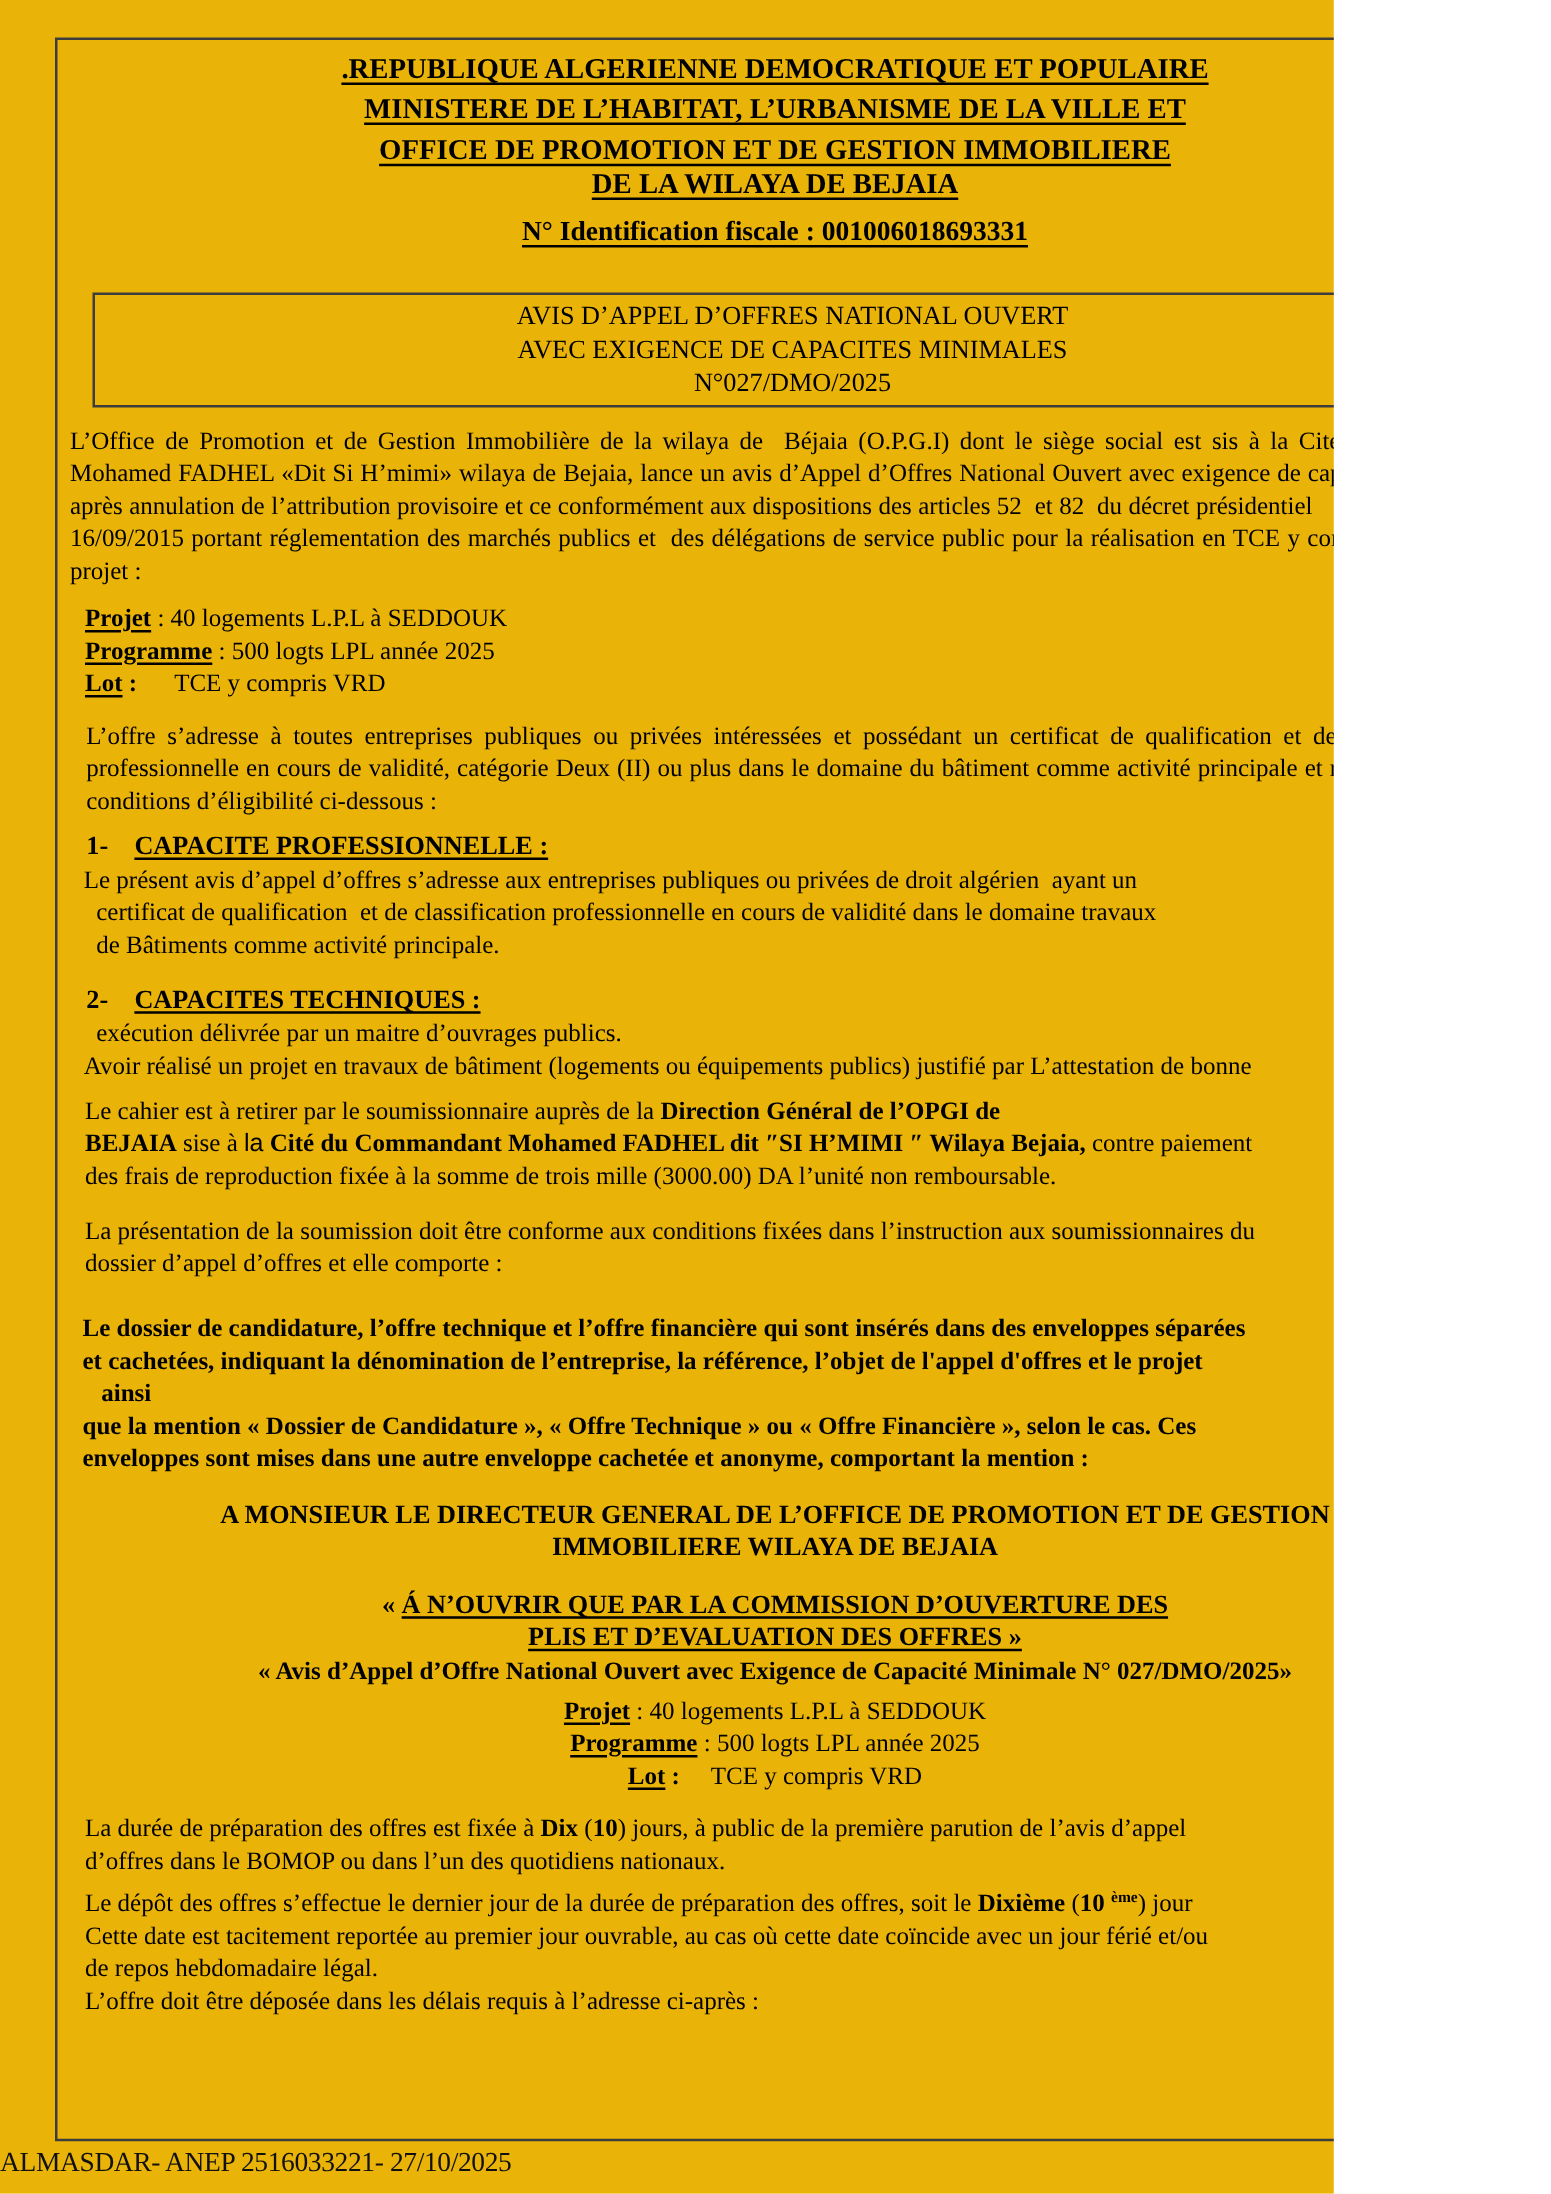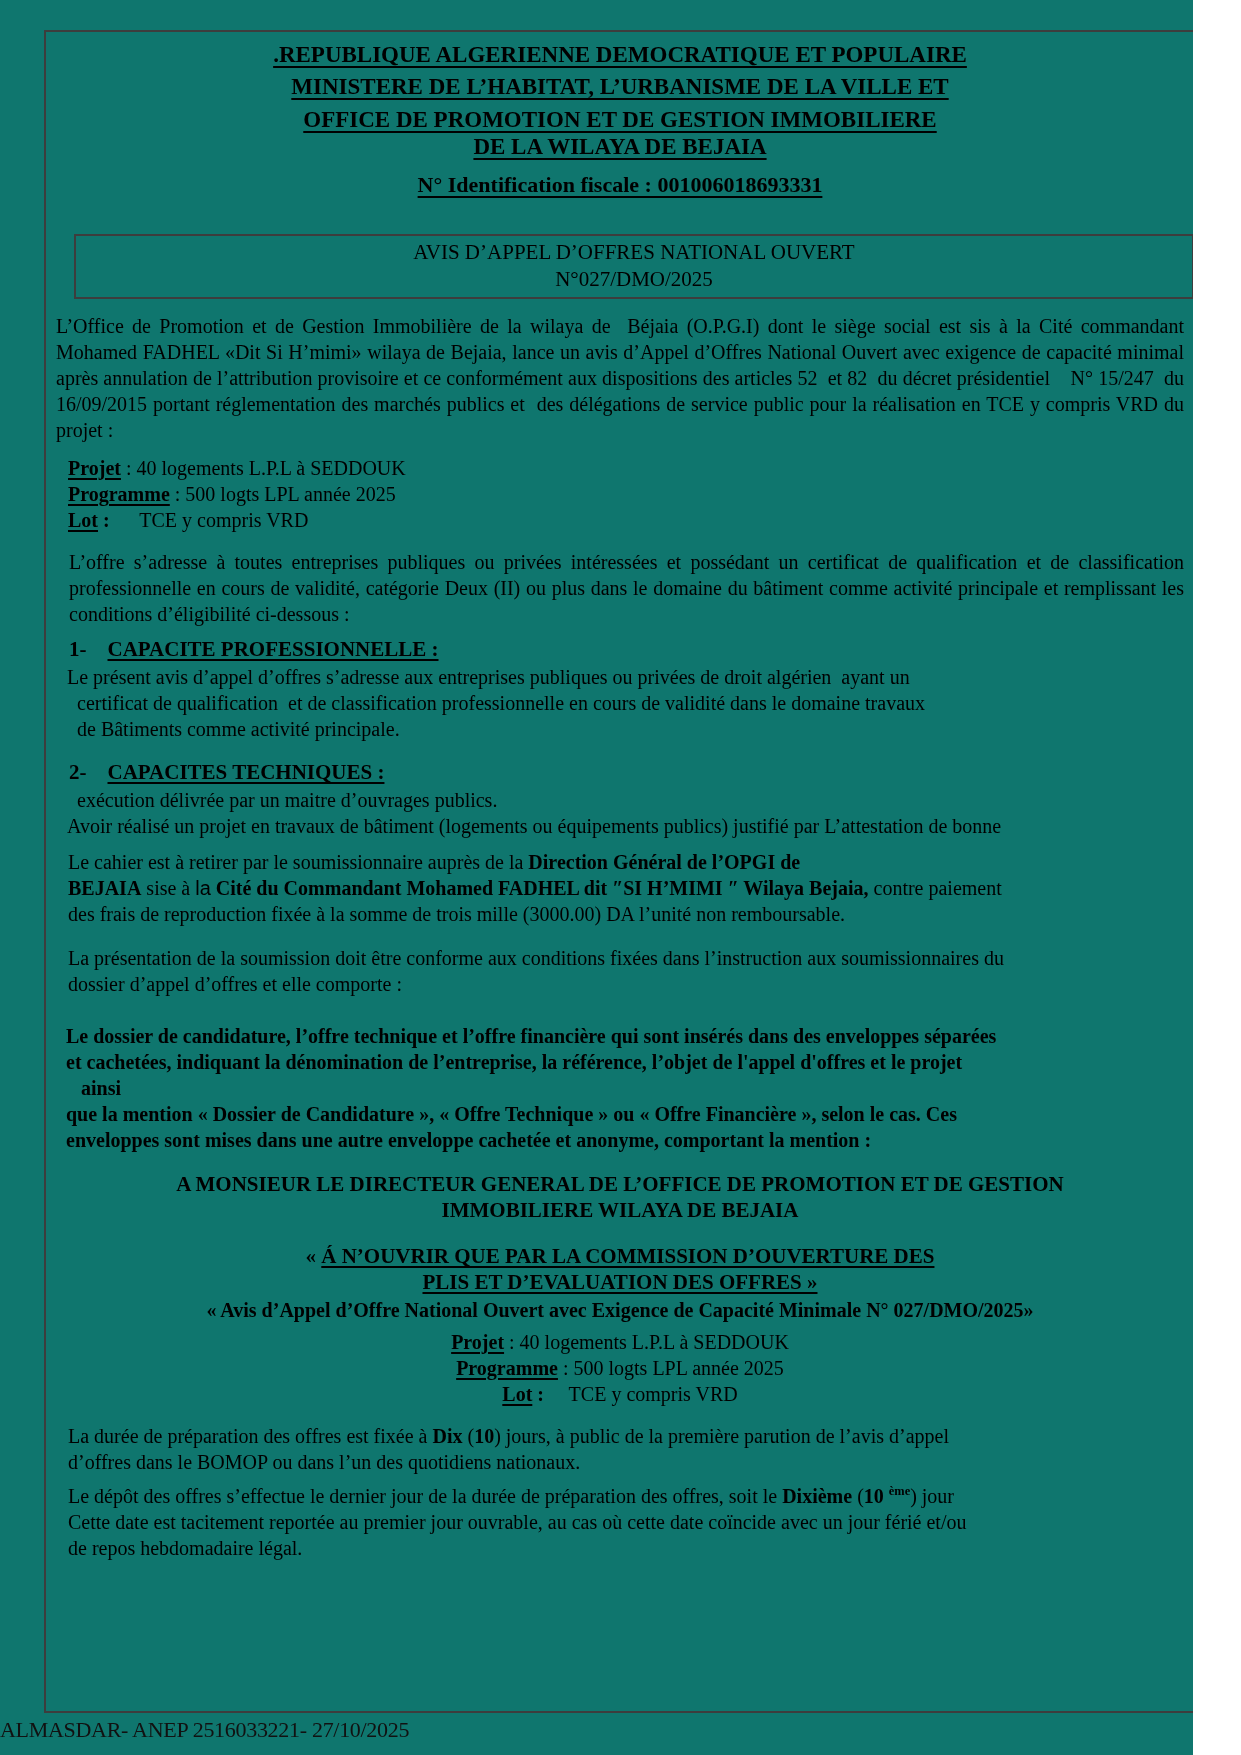--- a/index.html
+++ b/index.html
@@ -1,16 +1,16 @@
 <!DOCTYPE html>
 <html><head>
 <meta charset="utf-8">
 <style>
   html,body{margin:0;padding:0;background:#fff;}
-  .page{position:relative;width:1193px;height:1755px;background:#0f766e;
+  .page{position:relative;width:1067px;height:1755px;background:#eab308;
         font-family:"Liberation Serif","DejaVu Serif",serif;color:#000;overflow:hidden;}
   .sheet{position:absolute;left:44px;top:30px;width:1152px;height:1683px;
          border:2px solid #3d3d3d;box-sizing:border-box;padding:6px 10px 0 10px;overflow:hidden;}
   
   .hline{text-align:center;font-weight:bold;font-size:23px;line-height:27px;}
   .hline .hu{text-decoration:underline;text-decoration-thickness:2px;text-underline-offset:4px;}
   #h0{margin-top:3px;}
   #h1{margin-top:5px;}
   #h3{margin-top:6px;}
   #h5{margin-top:11px;font-size:22px;}
@@ -49,20 +49,21 @@
   <div class="sheet" data-name="document-border">
 
     <div class="hline" id="h0" data-name="header-line-republic"><span class="hu" data-name="header-line-republic-text">.REPUBLIQUE ALGERIENNE DEMOCRATIQUE ET POPULAIRE</span></div>
     <div class="hline" id="h1" data-name="header-line-ministry-1"><span class="hu" data-name="header-line-ministry-1-text">MINISTERE DE L’HABITAT, L’URBANISME DE LA VILLE ET</span></div>
     <div class="hline" id="h3" data-name="header-line-office-1"><span class="hu" data-name="header-line-office-1-text">OFFICE DE PROMOTION ET DE GESTION IMMOBILIERE</span></div>
     <div class="hline" id="h4" data-name="header-line-office-2"><span class="hu" data-name="header-line-office-2-text">DE LA WILAYA DE BEJAIA</span></div>
     <div class="hline" id="h5" data-name="header-line-fiscal-id"><span class="hu" data-name="header-line-fiscal-id-text">N° Identification fiscale : 001006018693331</span></div>
 
     <div class="title-box" data-name="notice-title-box">
       <div data-name="notice-title-line-1">AVIS D’APPEL D’OFFRES NATIONAL OUVERT</div>
+      <div data-name="notice-title-line-2">AVEC EXIGENCE DE CAPACITES MINIMALES</div>
       <div data-name="notice-title-number">N°027/DMO/2025</div>
     </div>
 
     <div id="docbody" data-name="document-body">
         <div data-name="intro-paragraph">
           <div class="ln" data-name="intro-paragraph-line"><span data-name="text-run">L’Office de Promotion et de Gestion Immobilière de la wilaya de  Béjaia (O.P.G.I) dont le siège social est sis à la Cité commandant Mohamed FADHEL «Dit Si H’mimi» wilaya de Bejaia, lance un avis d’Appel d’Offres National Ouvert avec exigence de capacité minimal après annulation de l’attribution provisoire et ce conformément aux dispositions des articles 52  et 82  du décret présidentiel    N° 15/247  du 16/09/2015 portant réglementation des marchés publics et  des délégations de service public pour la réalisation en TCE y compris VRD du projet :</span></div>
         </div>
         <div data-name="project-list">
           <div class="ln" data-name="project-list-line"><span class="b u" data-name="text-run">Projet</span><span data-name="text-run"> : 40 logements L.P.L à SEDDOUK</span></div>
           <div class="ln" data-name="project-list-line"><span class="b u" data-name="text-run">Programme</span><span data-name="text-run"> : 500 logts LPL année 2025</span></div>
@@ -119,18 +120,19 @@
           <div class="ln" data-name="project-list-centered-line"><span class="b u" data-name="text-run">Lot</span><span class="b" data-name="text-run"> :</span><span data-name="text-run">     TCE y compris VRD</span></div>
         </div>
         <div data-name="duree-paragraph">
           <div class="ln" data-name="duree-paragraph-line"><span data-name="text-run">La durée de préparation des offres est fixée à </span><span class="b" data-name="text-run">Dix</span><span data-name="text-run"> (</span><span class="b" data-name="text-run">10</span><span data-name="text-run">) jours, à public de la première parution de l’avis d’appel</span></div>
           <div class="ln" data-name="duree-paragraph-line"><span data-name="text-run">d’offres dans le BOMOP ou dans l’un des quotidiens nationaux.</span></div>
         </div>
         <div data-name="depot-paragraph">
           <div class="ln" data-name="depot-paragraph-line"><span data-name="text-run">Le dépôt des offres s’effectue le dernier jour de la durée de préparation des offres, soit le </span><span class="b" data-name="text-run">Dixième</span><span data-name="text-run"> (</span><span class="b" data-name="text-run">10</span><span data-name="text-run"> </span><sup class="b" data-name="text-run">ème</sup><span data-name="text-run">) jour</span></div>
           <div class="ln" data-name="depot-paragraph-line"><span data-name="text-run">Cette date est tacitement reportée au premier jour ouvrable, au cas où cette date coïncide avec un jour férié et/ou</span></div>
           <div class="ln" data-name="depot-paragraph-line"><span data-name="text-run">de repos hebdomadaire légal.</span></div>
+          <div class="ln" data-name="depot-paragraph-line"><span data-name="text-run">L’offre doit être déposée dans les délais requis à l’adresse ci-après :</span></div>
         </div>
       </div>
 
   </div>
   <div class="footer" data-name="footer-publication-line">ALMASDAR- ANEP 2516033221- 27/10/2025</div>
 </div>
 
 </body></html>

